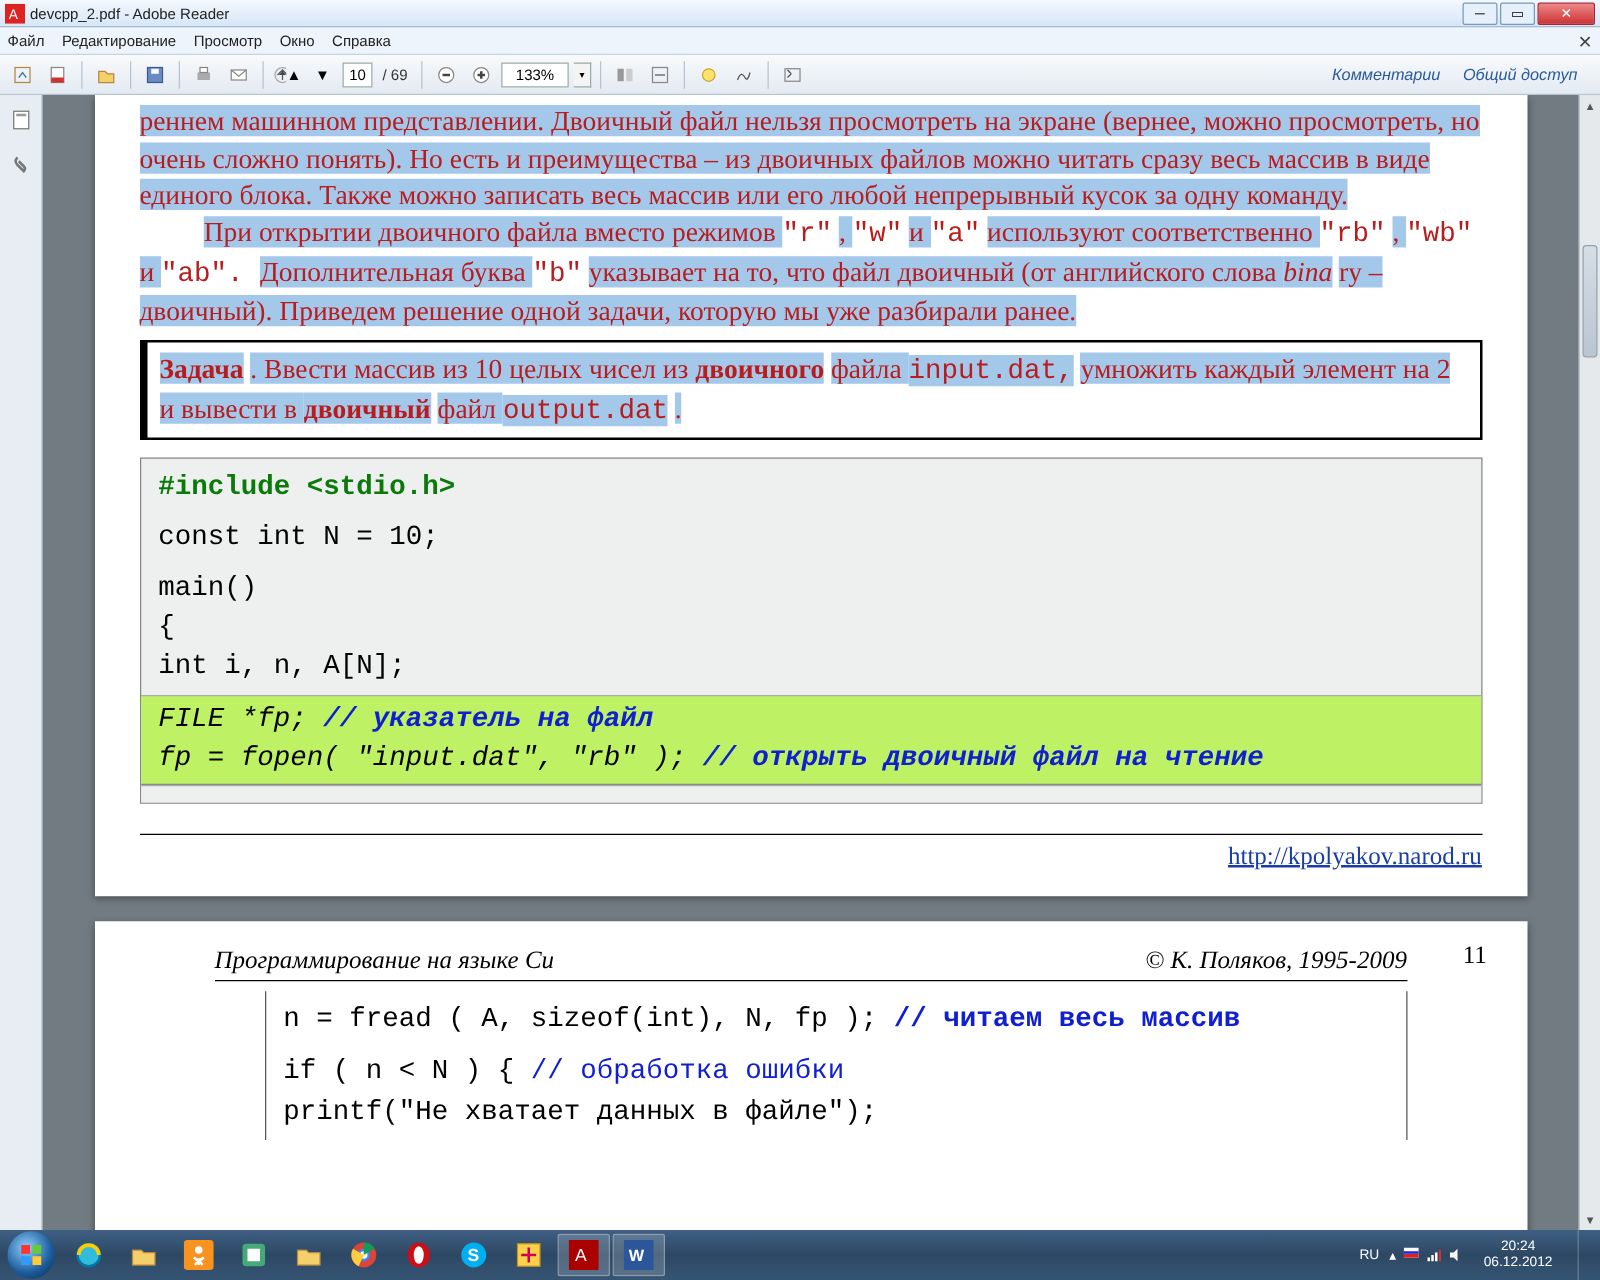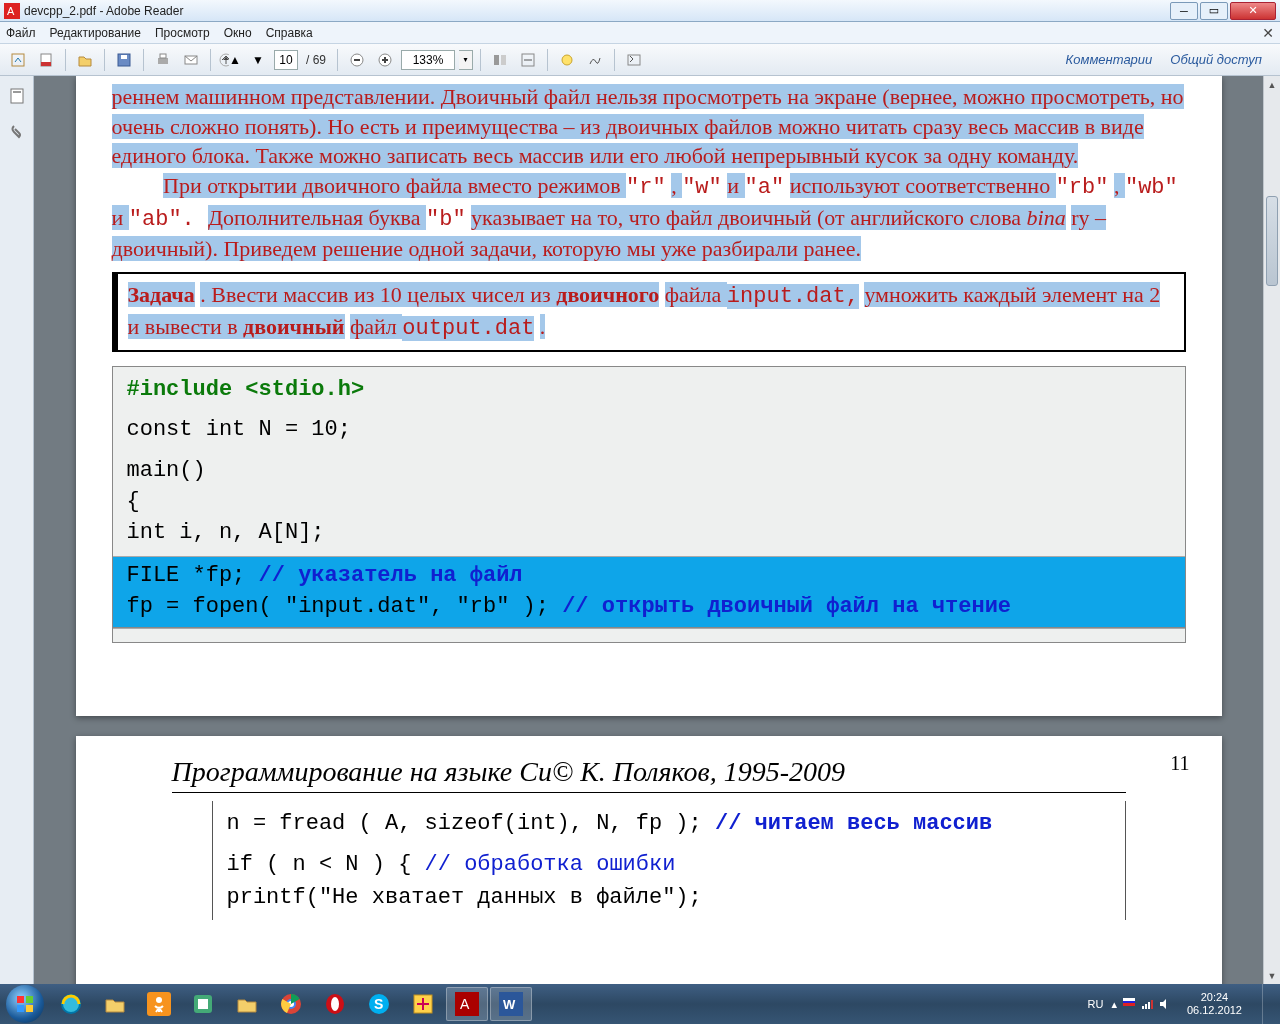--- a/index.html
+++ b/index.html
@@ -47,29 +47,29 @@
 
 .p1 { padding: 6px 36px 20px 36px; min-height: 640px; position: relative; }
 .doctext { font-family: "Times New Roman", serif; font-size: 22px; line-height: 1.35; color: #b91c1c; }
 .doctext .sel { background: #a4c8ea; }
 .doctext .mono { font-family: "Courier New", monospace; background:#fff; }
 .doctext .selmono { font-family: "Courier New", monospace; background:#a4c8ea; }
 .doctext .it { font-style: italic; }
 .taskbox { border: 2px solid #000; padding: 6px 10px; margin-top: 8px; border-left: 6px solid #000; }
 .codebox { border: 1px solid #888; background: #eef0ef; margin-top: 14px; font-family: "Courier New", monospace; font-size: 22px; line-height: 1.4; }
 .codebox .cbody { padding: 8px 14px; }
-.codebox .crow2 { background:#0ea5e9; border-top:1px solid #aaa; border-bottom:1px solid #888; padding: 4px 14px; }
+.codebox .crow2 { background:#bef264; border-top:1px solid #aaa; border-bottom:1px solid #888; padding: 4px 14px; font-style: italic; }
 .codebox .green { color: #0b7a0b; font-weight: bold; }
 .codebox .blue { color: #1020d0; font-weight: bold; }
 .footerlink { text-align: right; border-top: 1px solid #000; margin-top: 24px; padding-top: 6px; }
 .footerlink a { color: #1a3da8; text-decoration: underline; font-family: "Times New Roman", serif; font-size: 20px; }
 
 
 .p2 { padding: 20px 36px 20px 36px; min-height: 300px; position: relative; }
-.p2head { display:flex; font-family:"Times New Roman", serif; font-style: italic; font-size: 28px; border-bottom:1px solid #000; padding: 0 0 4px 0; margin: 0 60px; }
+.p2head { display:flex; justify-content:space-between; font-family:"Times New Roman", serif; font-style: italic; font-size: 20px; border-bottom:1px solid #000; padding: 0 0 4px 0; margin: 0 60px; }
 .p2num { position:absolute; right: 32px; top: 16px; font-family:"Times New Roman",serif; font-size:20px; }
 .codebox2 { border-left:1px solid #555; border-right:1px solid #555; margin: 8px 60px 0 100px; font-family:"Courier New", monospace; font-size: 22px; line-height:1.5; padding: 6px 14px; background:#fff; }
 
 
 .taskbar { height: 40px; background: linear-gradient(#3f5f83 0%, #2d4863 50%, #365574 100%); display: flex; align-items: center; padding: 0 6px; position: relative; }
 .startorb { width: 38px; height: 38px; border-radius: 50%; background: radial-gradient(circle at 40% 35%, #8fd0ff, #1a5a9a 60%, #0a2a4a); display:flex; align-items:center; justify-content:center; margin-right: 6px; }
 .taskicons { display: flex; gap: 2px; }
 .taskicon { width: 42px; height: 34px; display: flex; align-items: center; justify-content: center; border-radius: 2px; }
 .taskicon.active { background: rgba(255,255,255,.18); box-shadow: inset 0 0 0 1px rgba(255,255,255,.3); }
 .tray { margin-left: auto; display: flex; align-items: center; gap: 8px; color: #fff; font-size: 11px; }
@@ -273,20 +273,23 @@
             <div>{</div>
             <div>int i, n, A[N];</div>
           </div>
           <div class="crow2">
             <div><span>FILE *fp;   </span><span class="blue">// указатель на файл</span></div>
             <div><span>fp = fopen( "input.dat", "rb" );  </span><span class="blue">// открыть двоичный файл на чтение</span></div>
           </div>
           <div style="height:14px; border-top:1px solid #aaa; background:#eef0ef;"></div>
         </div>
 
+        <div class="footerlink">
+          <a>http://kpolyakov.narod.ru</a>
+        </div>
       </div>
 
       <div class="page p2">
         <div class="p2num">11</div>
         <div class="p2head">
           <span>Программирование на языке Си</span>
           <span>© К. Поляков, 1995-2009</span>
         </div>
         <div class="codebox2">
           <div><span>n = fread ( A, sizeof(int), N, fp ); </span><span class="blue" style="color:#1020d0;font-weight:bold">// читаем весь массив</span></div>

